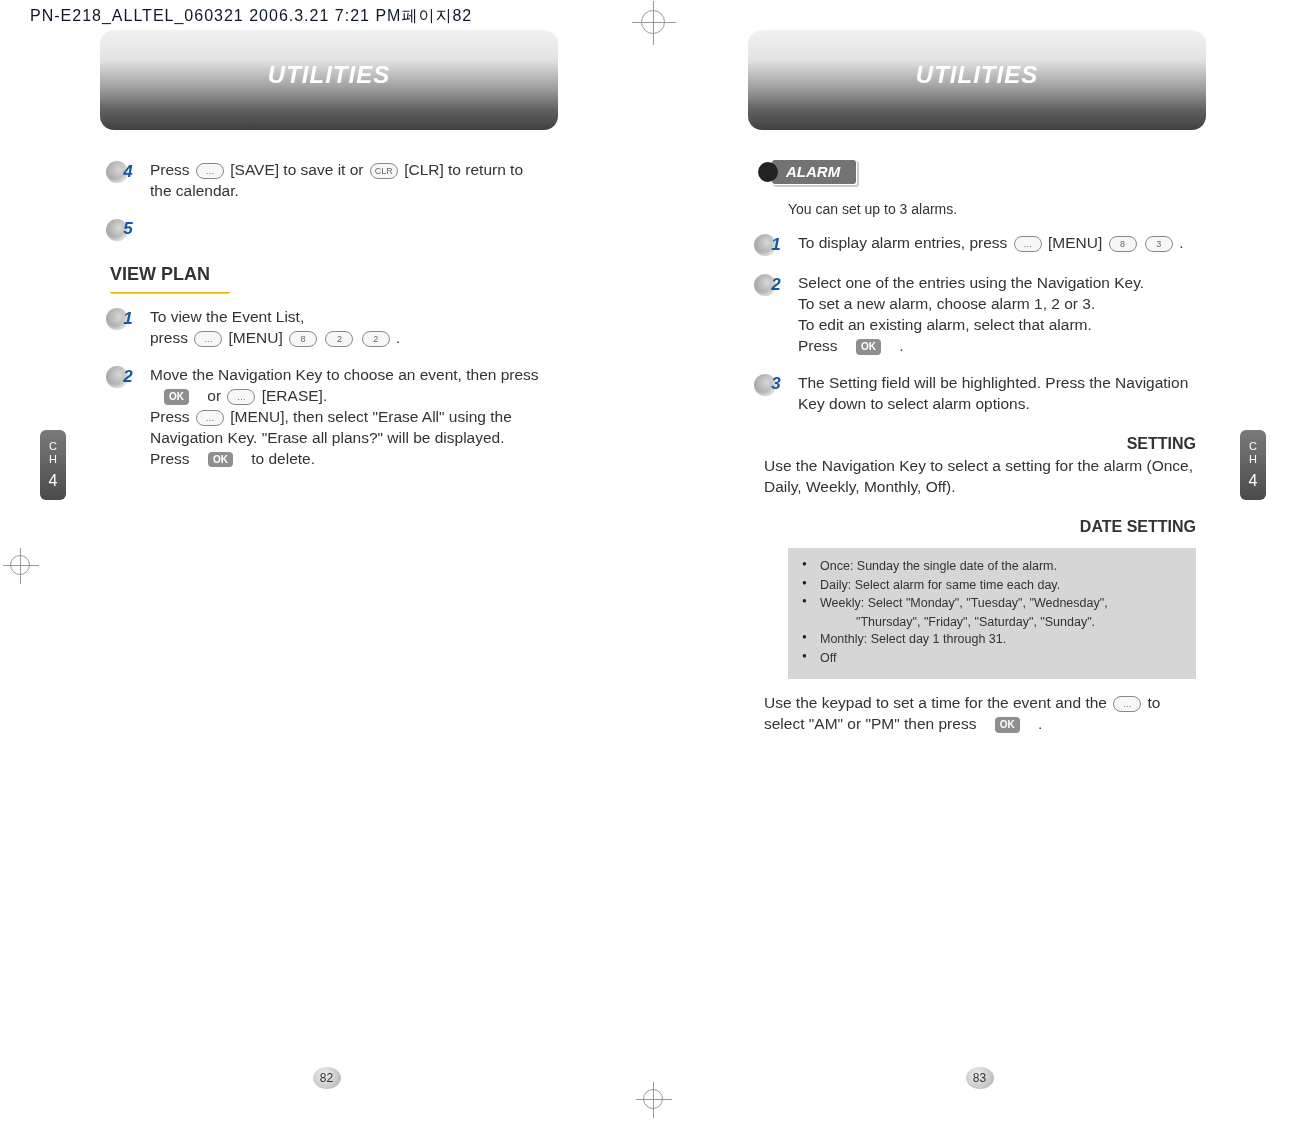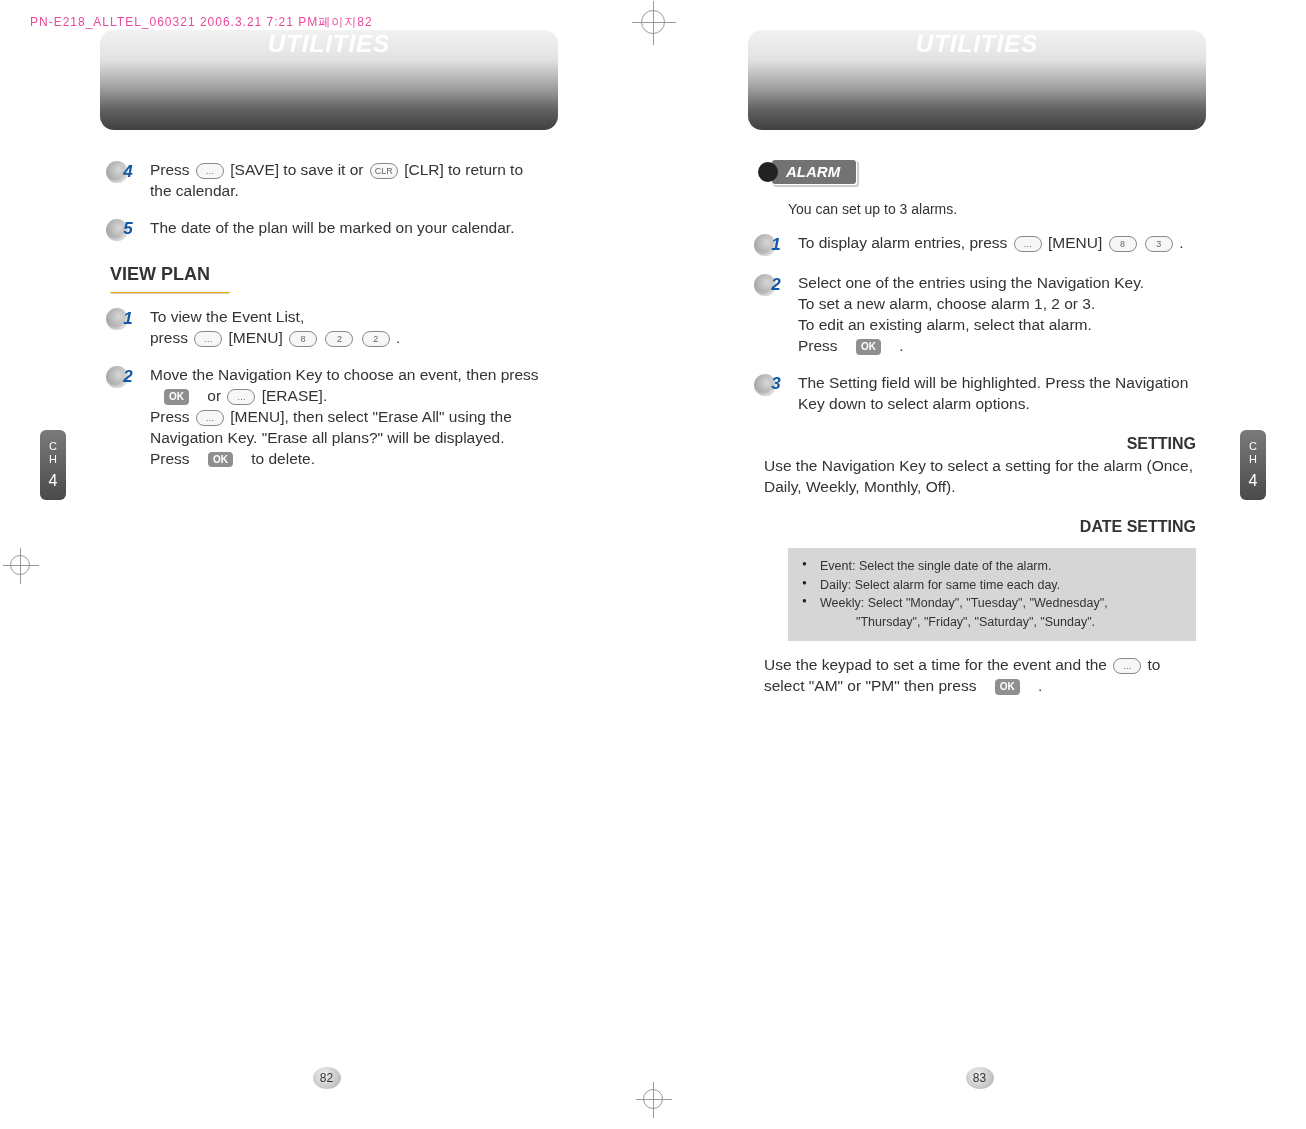--- a/index.html
+++ b/index.html
@@ -5,24 +5,24 @@
   * { box-sizing: border-box; margin: 0; padding: 0; }
   body {
     font-family: Arial, Helvetica, sans-serif;
     background: #fff;
     width: 1306px;
     height: 1129px;
     position: relative;
   }
   .watermark {
     position: absolute;
-    top: 14px;
+    top: 6px;
     left: 30px;
-    font-size: 12px;
-    color: #ec4899;
+    font-size: 16px;
+    color: #0f172a;
     letter-spacing: 1px;
   }
   .top-reg {
     position: absolute;
     left: 50%;
     top: 10px;
     transform: translateX(-50%);
     width: 24px;
     height: 24px;
     border: 1px solid #999;
@@ -73,21 +73,21 @@
   }
   .page.right { padding: 30px 60px 60px 55px; }
 
   .header-band {
     position: relative;
     height: 100px;
     margin: 0 40px 30px 40px;
     border-radius: 14px;
     background: linear-gradient(to bottom, #f2f2f2 0%, #e2e2e2 30%, #9a9a9a 60%, #606060 80%, #404040 100%);
     display: flex;
-    align-items: flex-start;
+    align-items: center;
     justify-content: center;
     padding-bottom: 10px;
   }
   .header-title {
     color: #fff;
     font-weight: bold;
     font-size: 24px;
     font-style: italic;
     letter-spacing: 1px;
   }
@@ -292,21 +292,20 @@
           <span class="inline-key">CLR</span>
           <span> [CLR] to return to the calendar.</span>
         </span>
       </div>
 
       <div class="step">
         <span class="step-num">
           <span class="crescent"></span>
             <span class="digit">5</span>
         </span>
-        <span class="step-text">The date of the plan will be marked on your calendar.</span>
       </div>
 
       <div class="section-heading">VIEW PLAN</div>
 
       <div class="step" style="margin-top:14px">
         <span class="step-num">
           <span class="crescent"></span>
             <span class="digit">1</span>
         </span>
         <span class="step-text">
@@ -402,25 +401,29 @@
         <span class="step-text">The Setting field will be highlighted. Press the Navigation Key down to select alarm options.</span>
       </div>
 
       <div class="sub-heading">SETTING</div>
       <div class="sub-block">Use the Navigation Key to select a setting for the alarm (Once, Daily, Weekly, Monthly, Off).</div>
 
       <div class="sub-heading">DATE SETTING</div>
 
       <div class="note-box">
         <ul>
-          <li>Event: Select the single date of the alarm.</li>
+          <li>Once: Sunday the single date of the alarm.</li>
           <li>Daily: Select alarm for same time each day.</li>
           <li>Weekly: Select "Monday", "Tuesday", "Wednesday",</li>
         </ul>
         <div class="weekly-sub">"Thursday", "Friday", "Saturday", "Sunday".</div>
+        <ul>
+          <li>Monthly: Select day 1 through 31.</li>
+          <li>Off</li>
+        </ul>
       </div>
 
       <div class="sub-block">
         <span>Use the keypad to set a time for the event and the </span>
         <span class="inline-key">…</span>
         <span> to select "AM" or "PM" then press </span>
         <span class="ok-badge">OK</span>
         <span> .</span>
       </div>
 

